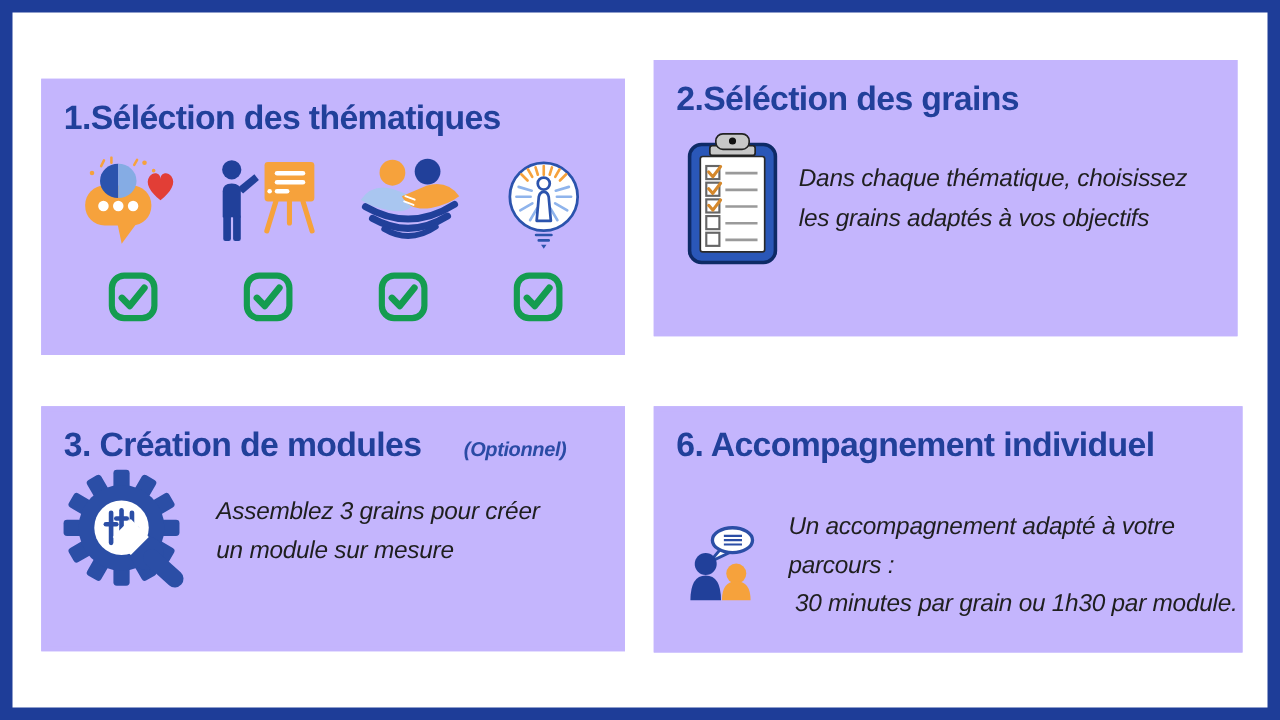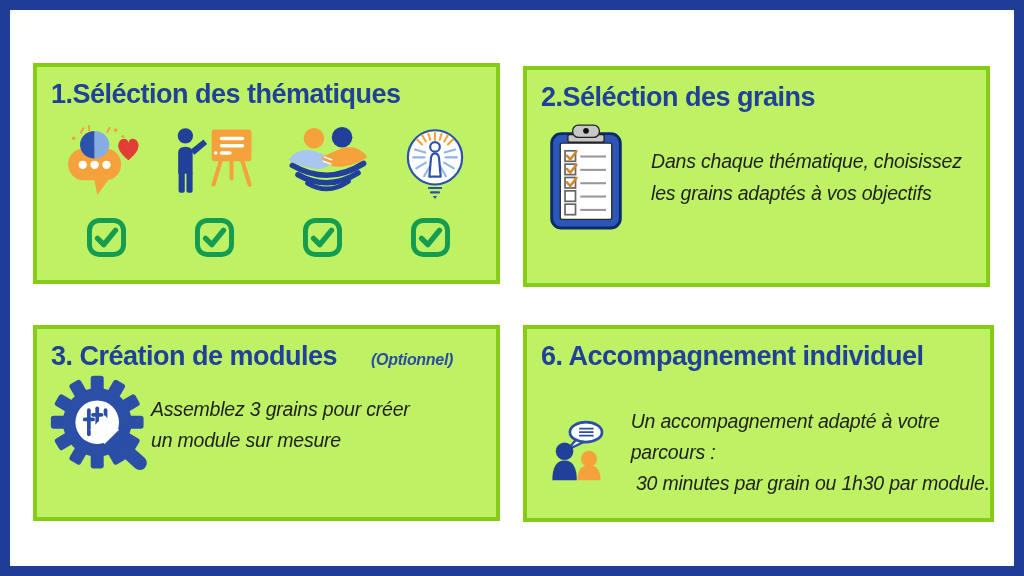--- a/index.html
+++ b/index.html
@@ -1,25 +1,25 @@
 <!DOCTYPE html>
 <html><head>
 <meta charset="utf-8">
 <style>
   html,body { margin:0; padding:0; background:#ffffff; font-family:"Liberation Sans", sans-serif; }
   .canvas {
     position:relative; width:1024px; height:576px; box-sizing:border-box;
     background:#ffffff; border:10px solid #1e3d98; overflow:hidden;
   }
   .panel {
-    position:absolute; box-sizing:border-box; background:#bef264;
-    border:4px solid #84cc16;
+    position:absolute; box-sizing:border-box; background:#c4b5fd;
+    border:4px solid #c4b5fd;
   }
   .panel-themes  { left:23px;  top:53px;  width:467px; height:221px; }
-  .panel-grains  { left:513px; top:56px;  width:467px; height:221px; }
+  .panel-grains  { left:513px; top:38px;  width:467px; height:221px; }
   .panel-modules { left:23px;  top:315px; width:467px; height:196px; }
   .panel-coaching{ left:513px; top:315px; width:471px; height:197px; }
 
   h2 {
     margin:0; padding:12px 0 0 14px;
     font-size:27px; font-weight:bold; color:#21409a; letter-spacing:-0.5px;
     white-space:nowrap;
   }
   .title-line { display:flex; align-items:baseline;text-align:center; }
   .optional-label {
@@ -30,22 +30,22 @@
   .icon-row {
     display:flex; justify-content:space-between; align-items:center;
     padding:4px 26px 0 22px; height:98px;
   }
   .check-row {
     display:flex; justify-content:space-between;
     padding:4px 44px 0 48px;
   }
 
   .content-row { display:flex; align-items:center; }
-  .panel-grains  .content-row { padding:8px 0 0 18px;  gap:24px; }
-  .panel-modules .content-row { padding:2px 0 0 12px;  }
+  .panel-grains  .content-row { padding:8px 0 0 18px;  gap:12px; }
+  .panel-modules .content-row { padding:2px 0 0 12px;  gap:22px; }
   .panel-coaching .content-row{ padding:14px 0 0 20px; gap:18px; }
 
   .desc {
     font-style:italic; font-size:19.5px; line-height:1.6; color:#1f1f1f;
     letter-spacing:-0.2px;
   }
   .panel-grains  .desc { width:334px; }
   .panel-modules .desc { width:280px; }
   .desc-line1 { display:block; width:322px; }
   .desc-line2 { display:block; white-space:pre;font-style:italic; }

